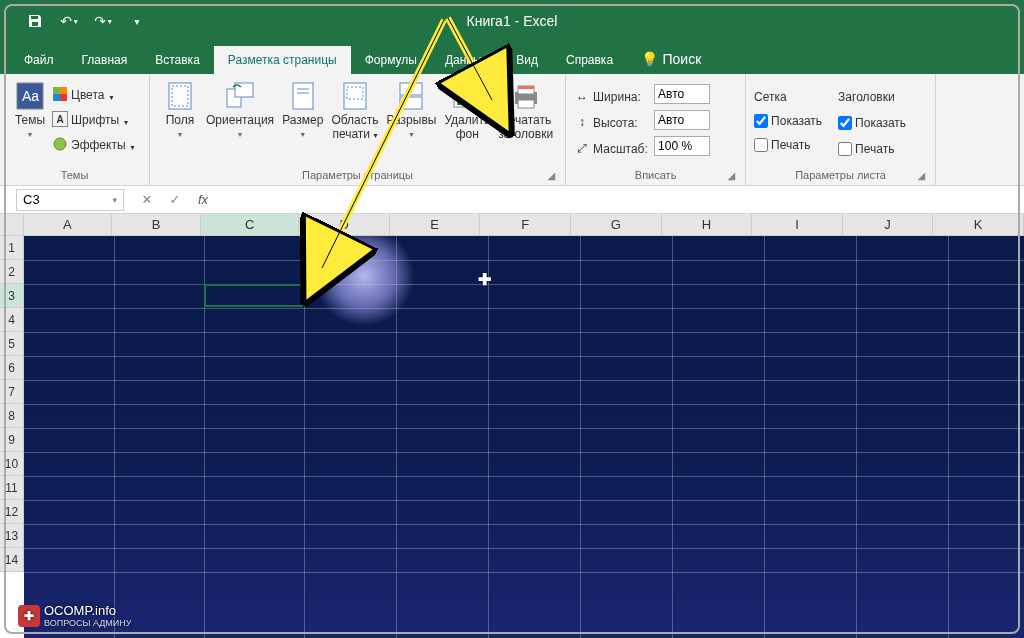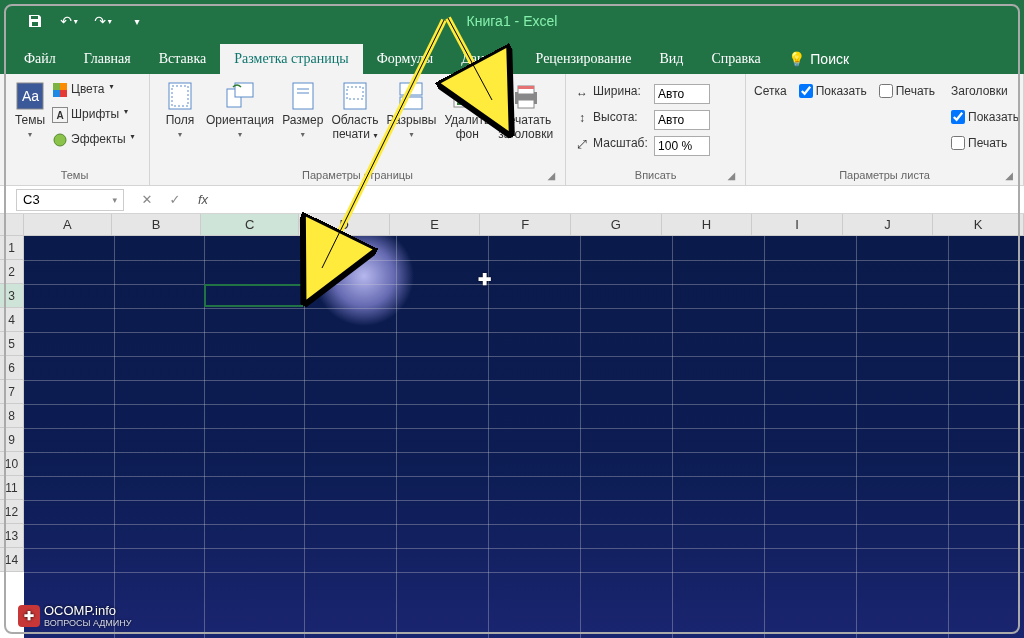--- a/index.html
+++ b/index.html
@@ -2,41 +2,41 @@
 <html><head>
 <meta charset="utf-8">
 <style>
 * { margin: 0; padding: 0; box-sizing: border-box; font-family: 'Segoe UI', Tahoma, sans-serif; }
 body { background: #fff; width: 1024px; height: 638px; overflow: hidden; position: relative; }
 
 
 .titlebar { background: #217346; height: 42px; display: flex; align-items: center; color: #fff; position: relative; }
 .qat { display: flex; align-items: center; gap: 4px; padding-left: 20px; }
 .qat-btn { width: 30px; height: 30px; display: flex; align-items: center; justify-content: center; color: #fff; font-size: 14px; }
-.title-text { position: absolute; left: 50%; transform: translateX(-50%); color: #86efac; font-size: 14px; }
+.title-text { position: absolute; left: 50%; transform: translateX(-50%); color: #ffffff; font-size: 14px; }
 
 
 .tabs { background: #217346; height: 32px; display: flex; align-items: flex-end; padding-left: 10px; gap: 0; }
-.tab { padding: 7px 14px; color: #fff; font-size: 14px; cursor: pointer; font-family: Liberation Serif, serif; }
+.tab { padding: 7px 14px; color: #fff; font-size: 12px; cursor: pointer; }
 .tab.active { background: #f3f3f3; color: #0f766e; }
 .search-tab { display: flex; align-items: center; gap: 4px; padding: 7px 14px; color: #fff; font-size: 14px; }
 
 
 .ribbon { background: #f3f3f3; height: 112px; display: flex; border-bottom: 1px solid #d4d4d4; }
 .group { border-right: 1px solid #d4d4d4; padding: 4px 8px 2px 8px; display: flex; flex-direction: column; justify-content: space-between; }
 .group-content { display: flex; align-items: flex-start; gap: 0; flex: 1; }
 .group-label { text-align: center; font-size: 11px; color: #666; padding-bottom: 2px; position: relative; }
 .group-launcher { position: absolute; right: 2px; bottom: 2px; font-size: 10px; color: #888; }
 
 .big-btn { display: flex; flex-direction: column; align-items: center; justify-content: flex-start; min-width: 44px; padding: 2px 4px; }
 .big-btn .icon-box { width: 32px; height: 32px; display: flex; align-items: center; justify-content: center; margin-bottom: 2px; }
 .big-btn .lbl { font-size: 12px; color: #333; text-align: center; line-height: 1.15; }
 .big-btn .caret { font-size: 8px; color: #666; margin-top: 2px; }
 
-.mini-row { display: flex; align-items: flex-start; gap: 3px; font-size: 12px; color: #333; padding: 2px 0; height: 24px; }
+.mini-row { display: flex; align-items: flex-end; gap: 3px; font-size: 12px; color: #333; padding: 2px 0; height: 24px; }
 .mini-row .mini-icon { width: 16px; height: 16px; display: inline-flex; align-items: center; justify-content: center; }
 .mini-input { width: 56px; height: 20px; font-size: 12px; border: 1px solid #ababab; padding: 0 3px; }
 .chk { width: 14px; height: 14px; }
 
 
 .formula-bar { height: 28px; background: #fff; border-bottom: 1px solid #d4d4d4; display: flex; align-items: center; padding-left: 16px; }
 .namebox { width: 108px; height: 22px; border: 1px solid #ccc; font-size: 13px; padding: 0 6px; display: flex; align-items: center; justify-content: space-between; }
 .fb-btns { display: flex; margin-left: 12px; gap: 6px; }
 .fb-btn { width: 22px; height: 22px; display: flex; align-items: center; justify-content: center; color: #888; font-size: 13px; }
 .fx-input { flex: 1; height: 22px; border: none; font-size: 13px; padding-left: 8px; outline: none; }
@@ -85,21 +85,20 @@
   <div class="title-text">Книга1  -  Excel</div>
 </div>
 
 <div class="tabs">
   <div class="tab">Файл</div>
   <div class="tab">Главная</div>
   <div class="tab">Вставка</div>
   <div class="tab active">Разметка страницы</div>
   <div class="tab">Формулы</div>
   <div class="tab">Данные</div>
-  <div class="tab">Рецензирование</div>
   <div class="tab">Вид</div>
   <div class="tab">Справка</div>
   <div class="search-tab">
     <span>💡</span>
     <span>Поиск</span>
   </div>
 </div>
 
 <div class="ribbon">
 
@@ -241,21 +240,21 @@
         <span class="mini-icon">⤢</span>
         <span style="width:58px">Масштаб:</span>
         <input class="mini-input" value="100 %" style="">
       </div>
     </div>
     <div class="group-label"><span>Вписать</span><span class="group-launcher">◢</span></div>
   </div>
 
   <div class="group" style="min-width:190px">
     <div class="group-content" style="gap:16px;padding-top:4px">
-      <div style="display:flex;flex-direction:row;gap:12px">
+      <div style="display:flex;flex-direction:column;gap:0">
         <div class="mini-row" style="font-weight:normal">
             <span>Сетка</span>
           </div>
         <div class="mini-row">
             <input type="checkbox" class="chk" checked="" style=""> 
             <span>Показать</span>
           </div>
         <div class="mini-row">
             <input type="checkbox" class="chk" style=""> 
             <span>Печать</span>

